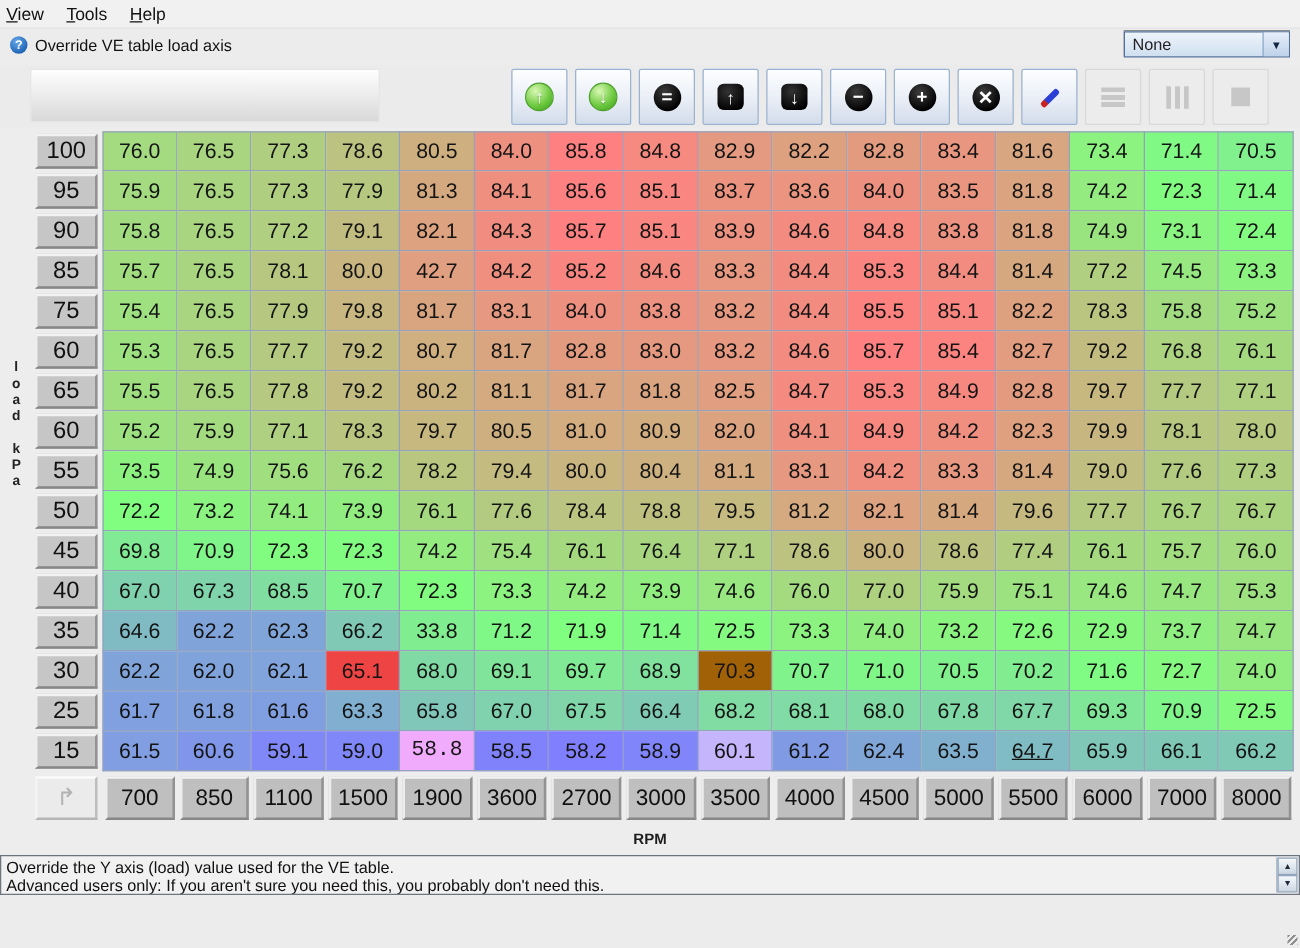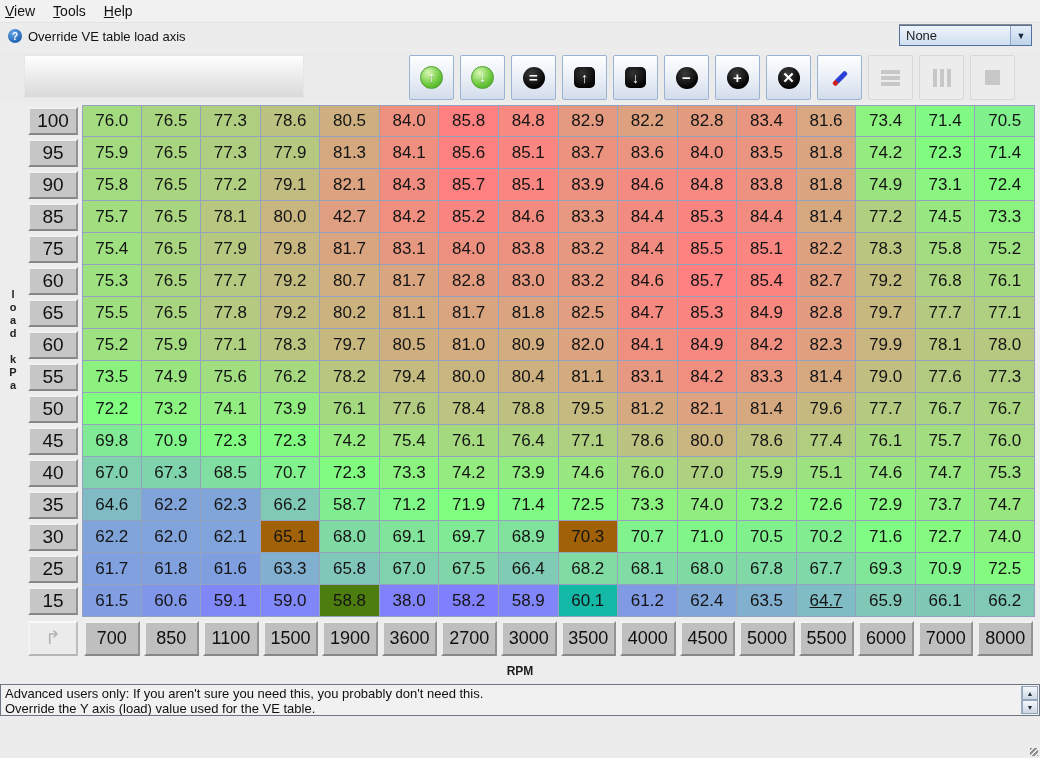--- a/index.html
+++ b/index.html
@@ -356,37 +356,37 @@
     <div class="ve-cell" style="background: rgb(164, 219, 128);">75.9</div>
     <div class="ve-cell" style="background: rgb(156, 226, 128);">75.1</div>
     <div class="ve-cell" style="background: rgb(152, 231, 128);">74.6</div>
     <div class="ve-cell" style="background: rgb(152, 230, 128);">74.7</div>
     <div class="ve-cell" style="background: rgb(158, 225, 128);">75.3</div>
     <div class="axis-cell load-cell">35</div>
     <div class="ve-cell bl" style="background: rgb(128, 187, 196);">64.6</div>
     <div class="ve-cell" style="background: rgb(128, 164, 218);">62.2</div>
     <div class="ve-cell" style="background: rgb(128, 165, 217);">62.3</div>
     <div class="ve-cell" style="background: rgb(128, 201, 181);">66.2</div>
-    <div class="ve-cell" style="background: rgb(128, 237, 145);">58.7</div>
+    <div class="ve-cell" style="background: rgb(128, 237, 145);">33.8</div>
     <div class="ve-cell" style="background: rgb(128, 248, 135);">71.2</div>
     <div class="ve-cell" style="background: rgb(128, 254, 128);">71.9</div>
     <div class="ve-cell" style="background: rgb(128, 249, 133);">71.4</div>
     <div class="ve-cell" style="background: rgb(132, 250, 128);">72.5</div>
     <div class="ve-cell" style="background: rgb(140, 243, 128);">73.3</div>
     <div class="ve-cell" style="background: rgb(146, 237, 128);">74.0</div>
     <div class="ve-cell" style="background: rgb(139, 244, 128);">73.2</div>
     <div class="ve-cell" style="background: rgb(133, 249, 128);">72.6</div>
     <div class="ve-cell" style="background: rgb(136, 247, 128);">72.9</div>
     <div class="ve-cell" style="background: rgb(143, 239, 128);">73.7</div>
     <div class="ve-cell" style="background: rgb(152, 230, 128);">74.7</div>
     <div class="axis-cell load-cell">30</div>
     <div class="ve-cell bl" style="background: rgb(128, 164, 218);">62.2</div>
     <div class="ve-cell" style="background: rgb(128, 163, 220);">62.0</div>
     <div class="ve-cell" style="background: rgb(128, 164, 219);">62.1</div>
-    <div class="ve-cell" style="background: #a16207;">65.1</div>
+    <div class="ve-cell" style="background: #ef4444;">65.1</div>
     <div class="ve-cell" style="background: rgb(128, 218, 164);">68.0</div>
     <div class="ve-cell" style="background: rgb(128, 228, 154);">69.1</div>
     <div class="ve-cell" style="background: rgb(128, 234, 149);">69.7</div>
     <div class="ve-cell" style="background: rgb(128, 226, 156);">68.9</div>
     <div class="ve-cell" style="background: #a16207;">70.3</div>
     <div class="ve-cell" style="background: rgb(128, 243, 140);">70.7</div>
     <div class="ve-cell" style="background: rgb(128, 246, 137);">71.0</div>
     <div class="ve-cell" style="background: rgb(128, 241, 141);">70.5</div>
     <div class="ve-cell" style="background: rgb(128, 238, 144);">70.2</div>
     <div class="ve-cell" style="background: rgb(128, 251, 131);">71.6</div>
@@ -407,25 +407,25 @@
     <div class="ve-cell" style="background: rgb(128, 216, 166);">67.8</div>
     <div class="ve-cell" style="background: rgb(128, 215, 167);">67.7</div>
     <div class="ve-cell" style="background: rgb(128, 230, 152);">69.3</div>
     <div class="ve-cell" style="background: rgb(128, 245, 138);">70.9</div>
     <div class="ve-cell" style="background: rgb(132, 250, 128);">72.5</div>
     <div class="axis-cell load-cell">15</div>
     <div class="ve-cell bl" style="background: rgb(128, 158, 225);">61.5</div>
     <div class="ve-cell" style="background: rgb(128, 150, 233);">60.6</div>
     <div class="ve-cell" style="background: rgb(128, 136, 247);">59.1</div>
     <div class="ve-cell" style="background: rgb(128, 135, 248);">59.0</div>
-    <div class="ve-cell" style="background: #4d7c0f;">58.8</div>
-    <div class="ve-cell" style="background: rgb(128, 130, 252);">38.0</div>
+    <div class="ve-cell" style="background: #f0abfc; font-family: Liberation Mono, monospace;">58.8</div>
+    <div class="ve-cell" style="background: rgb(128, 130, 252);">58.5</div>
     <div class="ve-cell" style="background: rgb(128, 128, 255);">58.2</div>
     <div class="ve-cell" style="background: rgb(128, 134, 249);">58.9</div>
-    <div class="ve-cell" style="background: #14b8a6;">60.1</div>
+    <div class="ve-cell" style="background: #c4b5fd;">60.1</div>
     <div class="ve-cell" style="background: rgb(128, 155, 227);">61.2</div>
     <div class="ve-cell" style="background: rgb(128, 166, 216);">62.4</div>
     <div class="ve-cell" style="background: rgb(128, 176, 206);">63.5</div>
     <div class="ve-cell" style="background: rgb(128, 188, 195); text-decoration: underline;">64.7</div>
     <div class="ve-cell" style="background: rgb(128, 199, 184);">65.9</div>
     <div class="ve-cell" style="background: rgb(128, 200, 182);">66.1</div>
     <div class="ve-cell" style="background: rgb(128, 201, 181);">66.2</div>
     <div class="corner-cell">
       <span class="corner-glyph">↱</span>
     </div>
@@ -444,22 +444,22 @@
     <div class="axis-cell rpm-cell">5500</div>
     <div class="axis-cell rpm-cell">6000</div>
     <div class="axis-cell rpm-cell">7000</div>
     <div class="axis-cell rpm-cell">8000</div>
   </div>
 
 <div class="x-axis-label">RPM</div>
 
 <div class="statusbox">
   <div class="status-lines">
+    <div>Override the Y axis (load) value used for the VE table.</div>
     <div>Advanced users only: If you aren't sure you need this, you probably don't need this.</div>
-    <div>Override the Y axis (load) value used for the VE table.</div>
   </div>
   <div class="v-scrollbar">
     <div class="sb-btn">▲</div>
     <div class="sb-track"></div>
     <div class="sb-btn">▼</div>
   </div>
 </div>
 
 <div class="footer">
 

